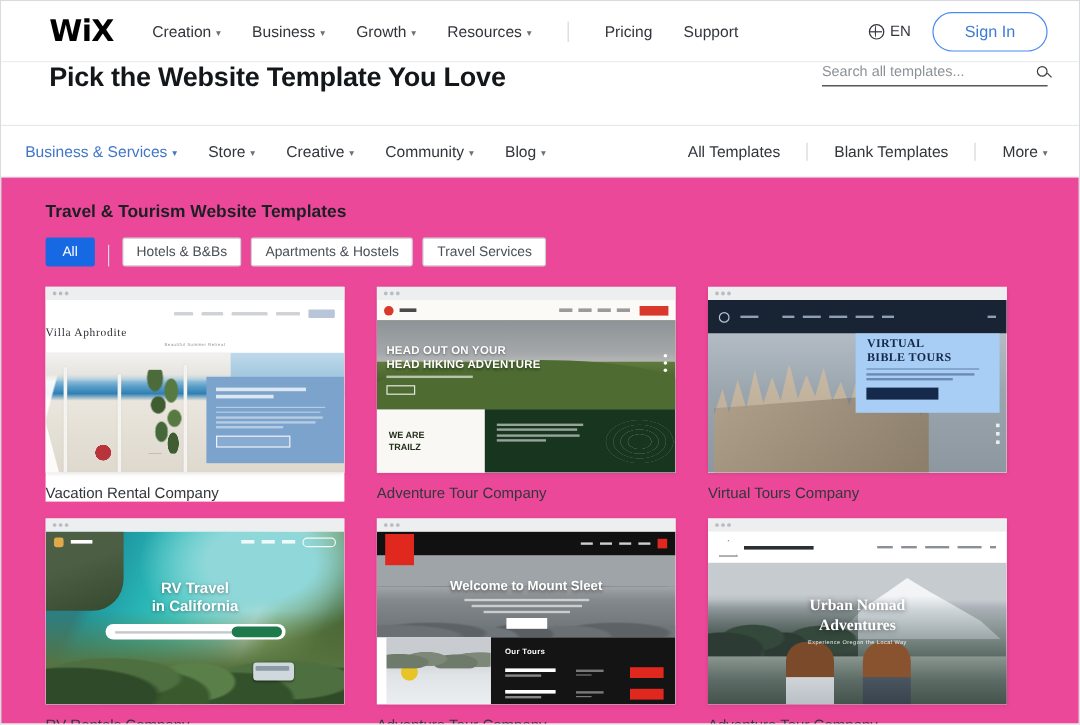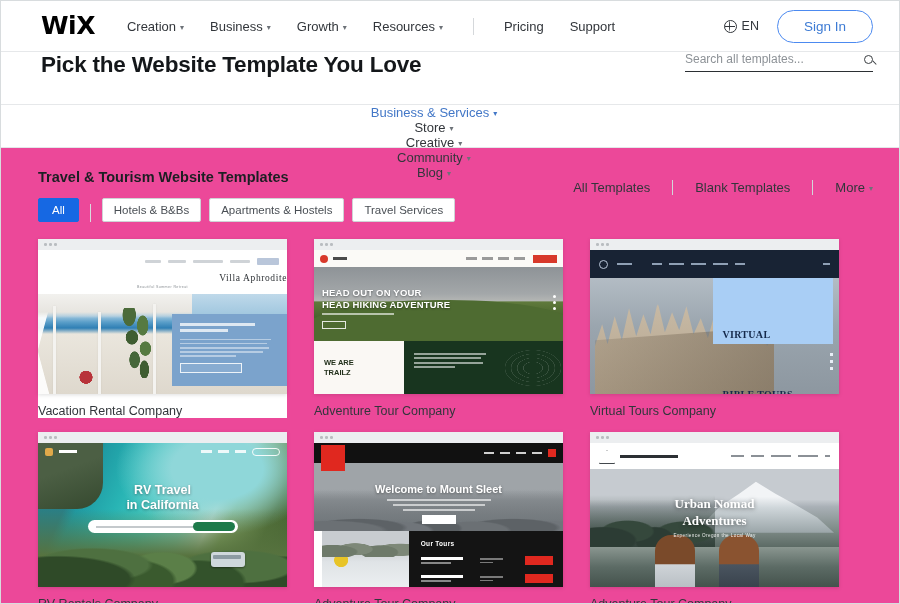--- a/index.html
+++ b/index.html
@@ -90,21 +90,20 @@
   .mag:after {
     content:""; position:absolute; width: 4.5px; height: 1.3px;
     background: #3a3e42; right: -4px; bottom: -0.5px; transform: rotate(45deg);
   }
 
   
   .catbar {
     height: 43px; display: flex; align-items: center;
     padding: 0 26px 0 20px; border-bottom: 1px solid #e3e6e8;
     background: #fff;
-    flex-direction: column;
   }
   .catitem {
     font-size: 13px; color: #32363b; margin-right: 26px;
     display: flex; align-items: center; gap: 4px; cursor: pointer; white-space: nowrap;
   }
   .catitem.active { color: #4277c7; }
   .catitem.active .caret { color: #4277c7; }
   .rightcats { margin-left: auto; display: flex; align-items: center; }
   .rightcats .catitem { margin-right: 0; }
   .vdiv { width: 1px; height: 15px; background: #d2d6d9; margin: 0 22px; }
@@ -148,21 +147,21 @@
 
   
   .c1 { background: #fff; }
   .c1 .minibar {
     height: 22px; background:#fff; display:flex; align-items:center;
     justify-content:flex-end; padding-right:8px; gap:7px;
   }
   .c1 .mb { height:3px; background:#cfd3d7; border-radius:1px; }
   .c1 .mbtn { height:7px; width:22px; background:#b9c6da; border-radius:1px; }
   .c1 .brand {
-    text-align:right; font-family:"Liberation Serif", serif;
+    text-align:left; font-family:"Liberation Serif", serif;
     font-size:9.5px; color:#2f3337; letter-spacing:0.6px; margin-top:1px;
   }
   .c1 .sub {
     text-align:center; font-size:3.6px; color:#8a8f94; letter-spacing:0.4px; margin-top:1.5px;
   }
   .c1 .hero {
     margin-top:5px; height:100px; position:relative; overflow:hidden;
     background:
       linear-gradient(to bottom, #bfd9ea 0%, #9fc6de 22%, #5b9fc9 28%, #2f7fb4 34%, #eae6dd 40%, #ded8cd 100%);
   }
@@ -286,21 +285,21 @@
     position:absolute; left:2%; bottom:0; width:72%; height:58%;
     background: linear-gradient(to right, rgba(120,105,85,.25), rgba(90,78,62,.45));
     clip-path: polygon(0 100%, 0 20%, 100% 0, 100% 100%);
   }
   .c3 .bluecard {
     position:absolute; right:6px; top:-6px; width:48%; height:62%;
     background:#a9cef5; padding:9px 9px 0 9px;
   }
   .c3 .bc-t {
     font-family:"Liberation Serif", serif; font-weight:bold; color:#15294a;
-    font-size:10px; line-height:11.5px; letter-spacing:0.3px;margin-top:48px;
+    font-size:10px; line-height:11.5px; letter-spacing:0.3px;
   }
   .c3 .bc-l { height:1.8px; background:rgba(21,41,74,.4); margin-top:2.6px; }
   .c3 .bc-btn {
     margin-top:6px; width:60px; height:10px; background:#15294a;
   }
   .c3 .dots3 {
     position:absolute; right:6px; bottom:24px; display:flex; flex-direction:column; gap:4px;
   }
   .c3 .dots3 i { width:3px; height:3px; background:#e8eef6; display:block; }
 

